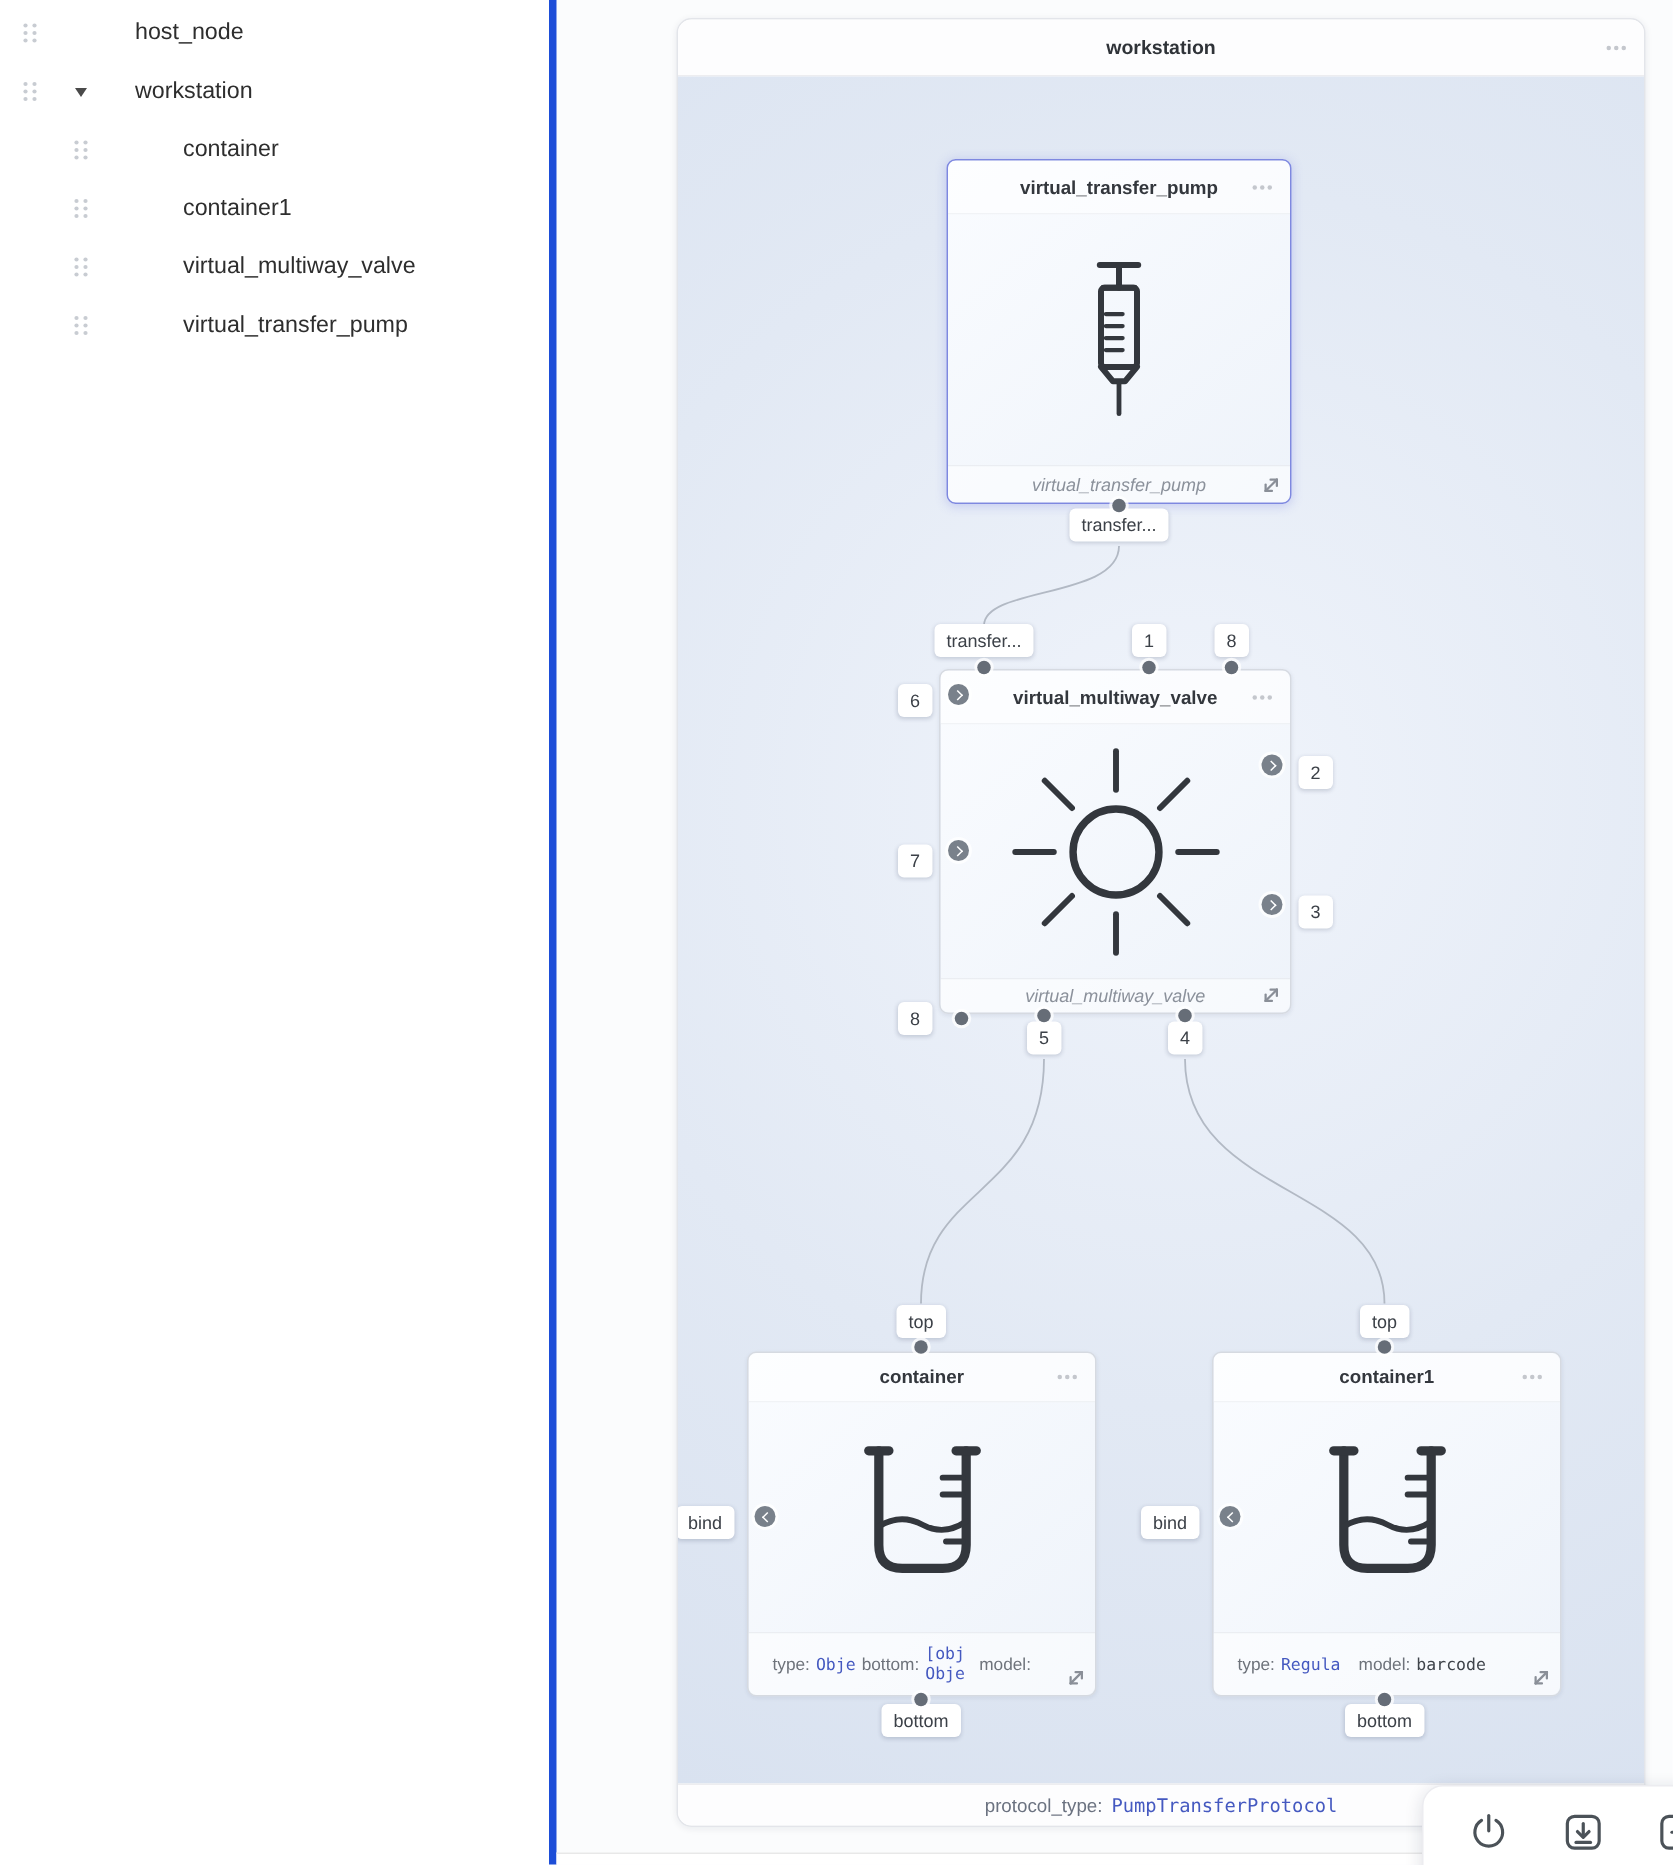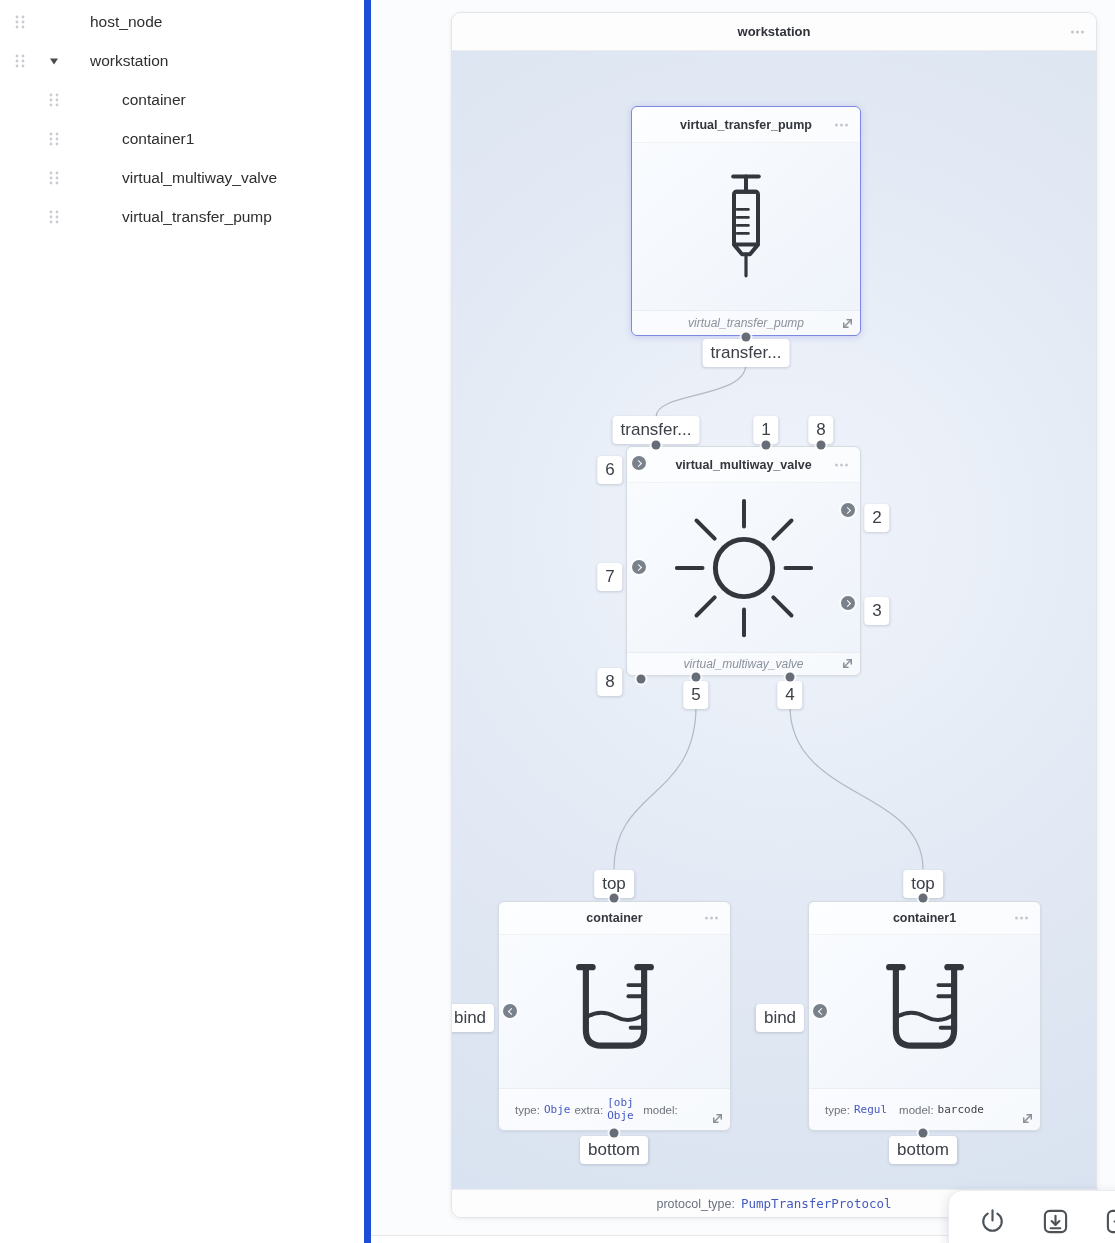--- a/index.html
+++ b/index.html
@@ -1,21 +1,21 @@
 <!DOCTYPE html>
 <html><head>
 <meta charset="utf-8">
 <style>
   * { margin:0; padding:0; box-sizing:border-box; }
   html,body { width:1115px; height:1243px; overflow:hidden; background:#ffffff;
               font-family:"Liberation Sans", sans-serif; }
 
   
   .sidebar { position:absolute; left:0; top:0; width:371px; height:1243px;
-             background:#ffffff; border-right:7px solid #1d4ed8; z-index:2; }
+             background:#ffffff; border-right:5px solid #1d4ed8; z-index:2; }
   .tree { padding-top:2px; }
   .tree-row { position:relative; height:39px; cursor:pointer; }
   .drag-handle { position:absolute; top:50%; transform:translateY(-50%); display:flex; }
   .drag-l0 { left:14px; } .drag-l1 { left:48px; }
   .caret { position:absolute; left:50px; top:50%; transform:translateY(-40%);
            width:0; height:0; border-left:4.5px solid transparent;
            border-right:4.5px solid transparent; border-top:6px solid #4a4a4a; }
   .tree-label { position:absolute; top:50%; transform:translateY(-50%);
                 font-size:15.5px; color:#2e2e2e; white-space:nowrap; }
   .lab-l0 { left:90px; } .lab-l1 { left:122px; }
@@ -71,21 +71,21 @@
                  display:flex; align-items:center; gap:4px; padding:0 14px 0 16px;
                  overflow:hidden; white-space:nowrap; }
   .f-label { font-size:11.5px; color:#6e737b; }
   .f-value { font-size:11px; color:#4559c0; font-family:"DejaVu Sans Mono", monospace; }
   .f-value.dark { color:#3f444b;text-align:center; }
   .f-wrap { white-space:normal; width:32px; line-height:1.15; overflow:hidden; max-height:30px; }
   .f-clip { overflow:hidden; max-width:40px; }
 
   
   .port-label { position:absolute; transform:translateX(-50%); background:#ffffff;
-                border-radius:4px; padding:4px 8px; font-size:17px; color:#3c4148;
+                border-radius:4px; padding:4px 8px; font-size:12px; color:#3c4148;
                 box-shadow:0 1px 3px rgba(30,40,70,.18); white-space:nowrap; z-index:5; }
   .port-dot { position:absolute; width:9px; height:9px; border-radius:50%;
               background:#666d77; box-shadow:0 0 0 2px rgba(255,255,255,.75);
               transform:translate(-50%,-50%); z-index:6; cursor:crosshair; }
   .port-dot.big { width:14px; height:14px; background:#79818b; }
   .port-dot.big::after { content:""; position:absolute; left:4px; top:4.5px;
               width:4px; height:4px; border-top:1.6px solid #fff; border-right:1.6px solid #fff;
               transform:rotate(45deg); }
   .port-dot.big.left::after { left:5.5px; transform:rotate(-135deg); }
 
@@ -304,21 +304,21 @@
             <path d="M70 10 L82 10" stroke-width="5.5"></path>
             <path d="M62 26 H74" stroke-width="3.5"></path>
             <path d="M62 36 H74" stroke-width="3.5"></path>
             <path d="M24 55 Q37 47 50 54 T76 52" stroke-width="3.5"></path>
             <path d="M64 64 H74" stroke-width="3.5"></path>
           </svg>
         </div>
         <div class="node-fields">
           <span class="f-label">type:</span>
           <span class="f-value f-clip">Obje</span>
-          <span class="f-label">extra:</span>
+          <span class="f-label">bottom:</span>
           <span class="f-value f-wrap">[obj Obje</span>
           <span class="f-label">model:</span>
           <span class="f-value f-clip"></span>
           <svg class="resize" width="15" height="15" viewBox="0 0 16 16" fill="none" stroke="#8a8f98" stroke-width="1.6" stroke-linecap="round">
             <path d="M4 12 L12 4"></path>
               <path d="M12 4 H7.5"></path>
               <path d="M12 4 V8.5"></path>
               <path d="M4 12 H8.5"></path>
               <path d="M4 12 V7.5"></path>
           </svg>
@@ -343,21 +343,21 @@
             <path d="M18 10 L30 10" stroke-width="5.5"></path>
             <path d="M70 10 L82 10" stroke-width="5.5"></path>
             <path d="M62 26 H74" stroke-width="3.5"></path>
             <path d="M62 36 H74" stroke-width="3.5"></path>
             <path d="M24 55 Q37 47 50 54 T76 52" stroke-width="3.5"></path>
             <path d="M64 64 H74" stroke-width="3.5"></path>
           </svg>
         </div>
         <div class="node-fields">
           <span class="f-label">type:</span>
-          <span class="f-value">Regul</span>
+          <span class="f-value">Regula</span>
           <span class="f-label" style="margin-left:8px;">model:</span>
           <span class="f-value dark">barcode</span>
           <svg class="resize" width="15" height="15" viewBox="0 0 16 16" fill="none" stroke="#8a8f98" stroke-width="1.6" stroke-linecap="round">
             <path d="M4 12 L12 4"></path>
               <path d="M12 4 H7.5"></path>
               <path d="M12 4 V8.5"></path>
               <path d="M4 12 H8.5"></path>
               <path d="M4 12 V7.5"></path>
           </svg>
         </div>

